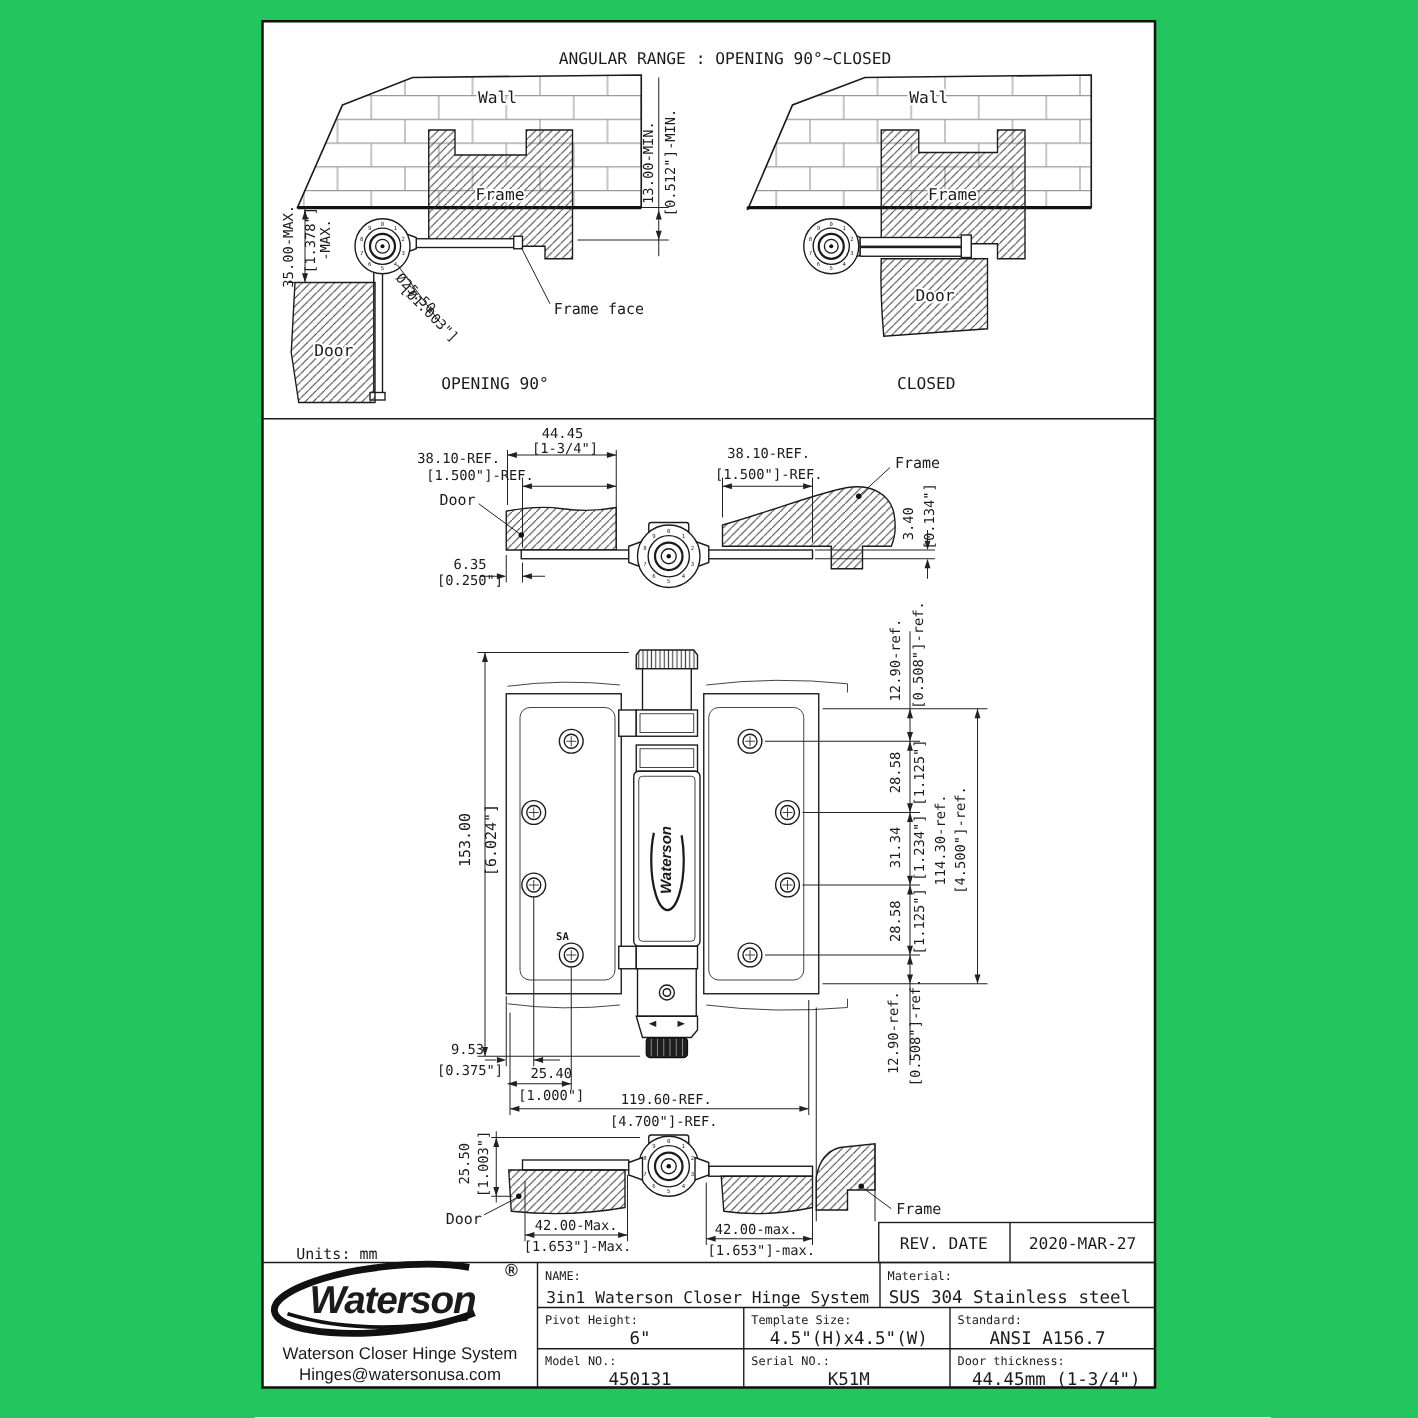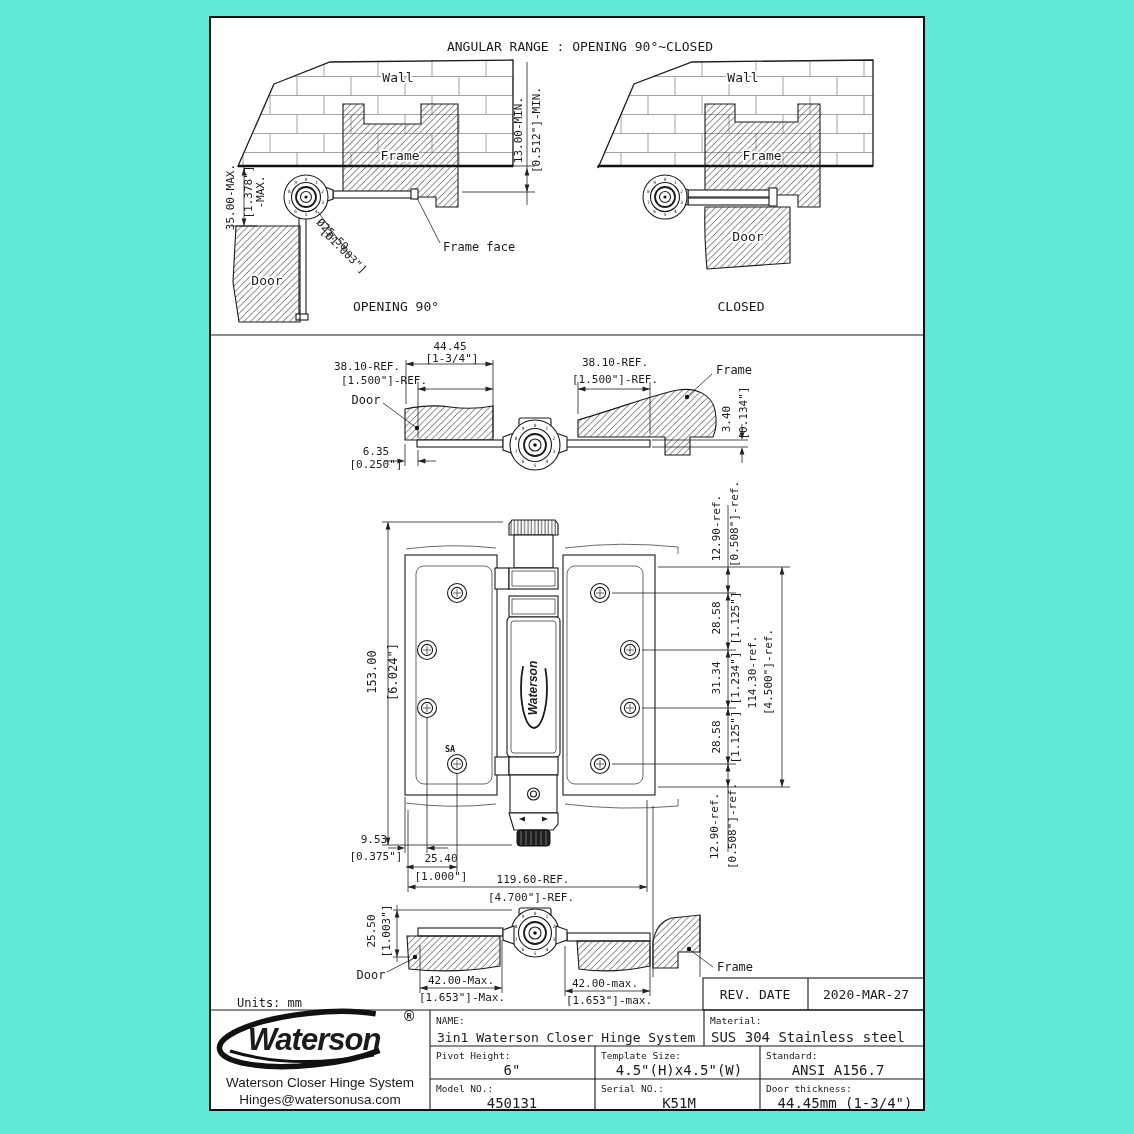--- a/index.html
+++ b/index.html
@@ -1,16 +1,16 @@
 <!DOCTYPE html>
 <html><head>
 <meta charset="utf-8">
 <style>
   html,body{margin:0;padding:0;background:#fff;}
-  .stage{width:1134px;height:1134px;position:relative;background:#5eead4;}
+  .stage{width:1134px;height:1134px;position:relative;background:#22c55e;}
   svg text{font-family:"DejaVu Sans Mono",monospace;fill:#1b1b1b;}
   .t8{font-size:8.5px}.t9{font-size:9.5px}.t11{font-size:11px}.t12{font-size:12px}
   .t13{font-size:13px}.t14{font-size:14px}
   .mid{text-anchor:middle}
   .lbl{font-size:13px;paint-order:stroke;stroke:#fff;stroke-width:3.5px;stroke-linejoin:round;}
   .dialnum{font-size:4.5px;paint-order:stroke;stroke:#fff;stroke-width:1.2px;}
   .ln{fill:none;stroke:#1b1b1b;stroke-width:1.1}
   .thin{fill:none;stroke:#2a2a2a;stroke-width:0.7}
   .thick{fill:none;stroke:#111;stroke-width:2.6}
   .dim{fill:none;stroke:#222;stroke-width:0.8}

